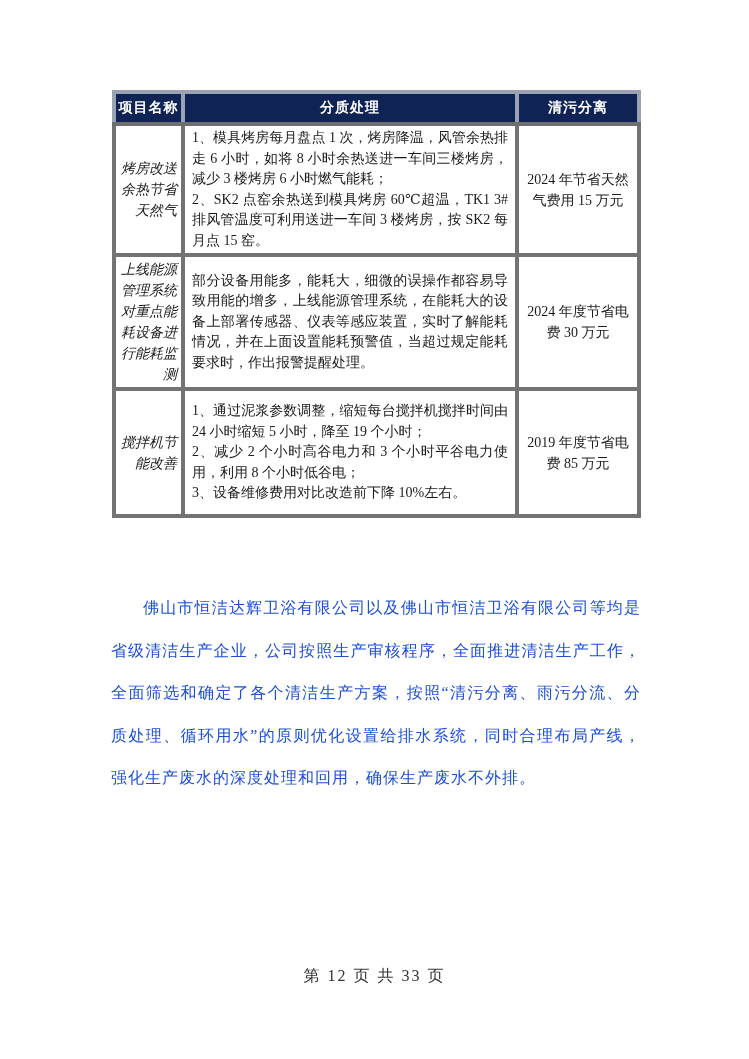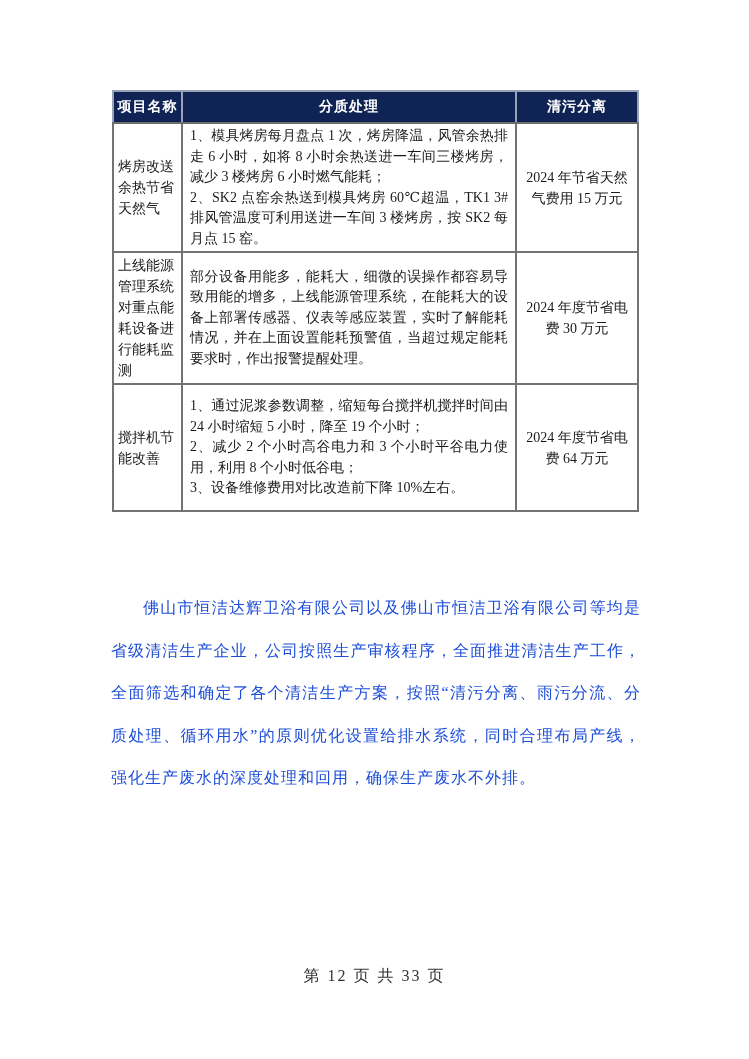--- a/index.html
+++ b/index.html
@@ -18,39 +18,40 @@
   table.doc-table {
     position: absolute;
     left: 112px;
     top: 90px;
     width: 525px;
     border-collapse: collapse;
     table-layout: fixed;
     font-size: 14px;
   }
   table.doc-table td, table.doc-table th {
-    border: 2px solid #737373;
+    border: 4px solid #737373;
     vertical-align: middle;
     box-sizing: border-box;
   }
   table.doc-table th {
     background: #0f2355;
     color: #ffffff;
     font-weight: bold;
     height: 32px;
     text-align: center;
     font-size: 14px;
     letter-spacing: 1px;
     border-color: #9aa3b5;
     border-bottom-color: #6e6e6e;
   }
   .cell-name {
-    text-align: left;
+    text-align: right;
     line-height: 21px;
     padding: 2px 4px;
+    font-style: italic;
   }
   .cell-content {
     text-align: left;
     line-height: 20.5px;
     padding: 2px 7px;
     white-space: pre-line;
     text-align: justify;
   }
   .cell-effect {
     text-align: center;
@@ -113,21 +114,21 @@
       <tr style="height:128px">
         <td class="cell-name">上线能源管理系统对重点能耗设备进行能耗监测</td>
         <td class="cell-content">部分设备用能多，能耗大，细微的误操作都容易导致用能的增多，上线能源管理系统，在能耗大的设备上部署传感器、仪表等感应装置，实时了解能耗情况，并在上面设置能耗预警值，当超过规定能耗要求时，作出报警提醒处理。</td>
         <td class="cell-effect">2024 年度节省电费 30 万元</td>
       </tr>
       <tr style="height:127px">
         <td class="cell-name">搅拌机节能改善</td>
         <td class="cell-content">1、通过泥浆参数调整，缩短每台搅拌机搅拌时间由 24 小时缩短 5 小时，降至 19 个小时；
 2、减少 2 个小时高谷电力和 3 个小时平谷电力使用，利用 8 个小时低谷电；
 3、设备维修费用对比改造前下降 10%左右。</td>
-        <td class="cell-effect">2024 年度节省电费 64 万元</td>
+        <td class="cell-effect">2019 年度节省电费 85 万元</td>
       </tr>
     </tbody>
   </table>
 
   <div class="body-paragraph">佛山市恒洁达辉卫浴有限公司以及佛山市恒洁卫浴有限公司等均是省级清洁生产企业，公司按照生产审核程序，全面推进清洁生产工作，全面筛选和确定了各个清洁生产方案，按照“清污分离、雨污分流、分质处理、循环用水”的原则优化设置给排水系统，同时合理布局产线，强化生产废水的深度处理和回用，确保生产废水不外排。</div>
 
   <div class="page-footer">第 12 页 共 33 页</div>
 
 </div>
 

